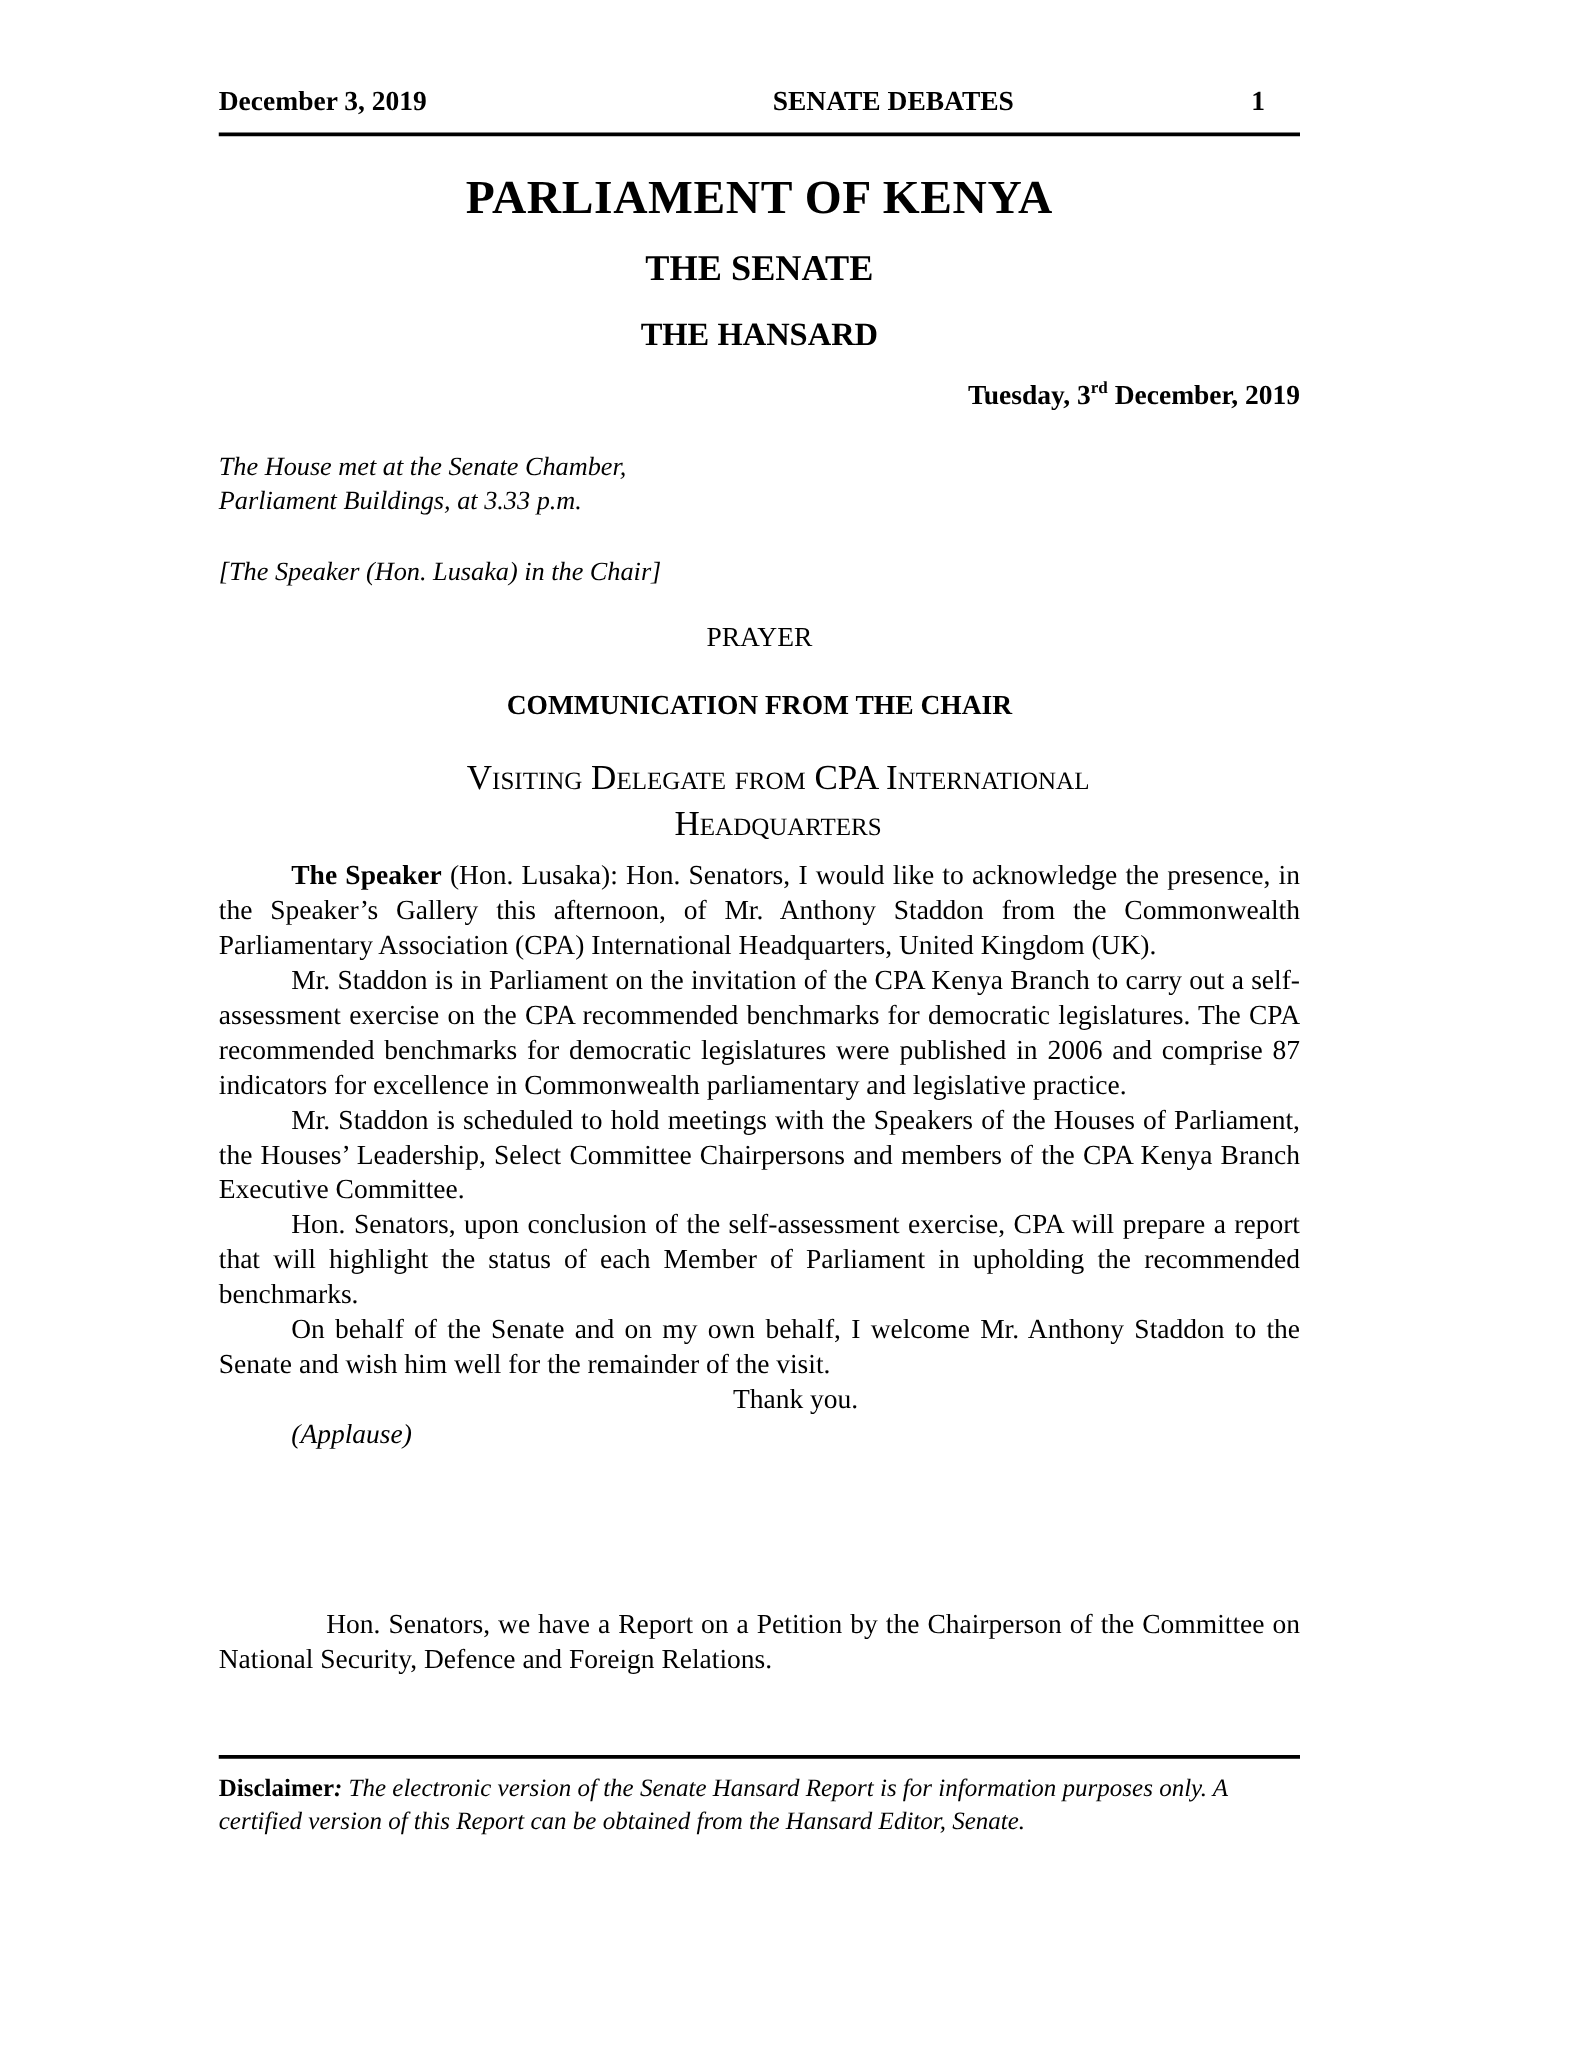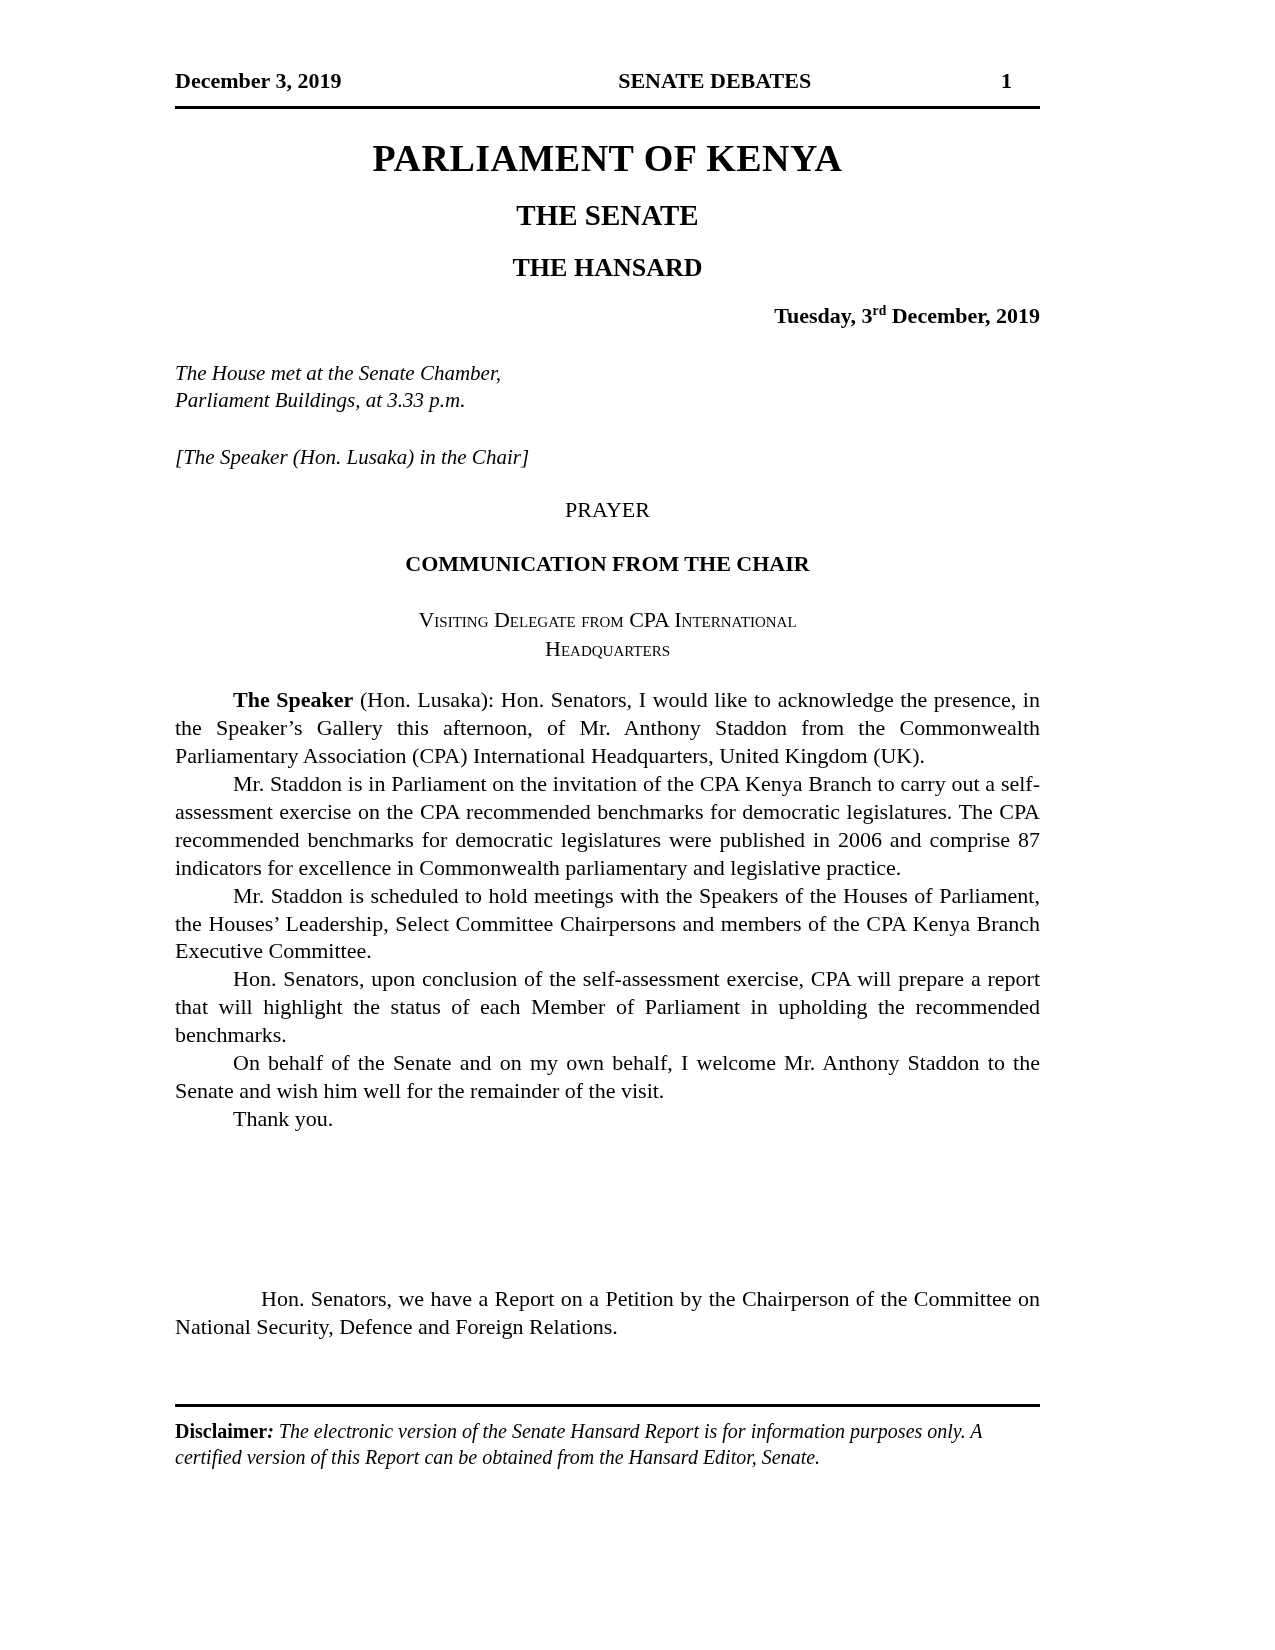--- a/index.html
+++ b/index.html
@@ -101,24 +101,24 @@
     text-align: center;
     font-weight: bold;
     font-size: 22px;
   }
   .head-communication { top: 551px; }
   .head-petition { top: 1235px; }
 
   .smallcaps-head {
     position: absolute;
     top: 605px;
-    left: 0;
-    width: 865px;
-    text-align: center;
-    font-size: 22px;
+    left: 15px;
+    width: 865px;
+    text-align: center;
+    font-size: 28px;
     font-variant: small-caps;
     line-height: 1.32;
   }
 
   
   .body-block {
     position: absolute;
     left: 0;
     width: 865px;
     font-size: 22px;
@@ -128,21 +128,21 @@
   }
   .body-main { top: 686px; }
   .body-petition { top: 1285px; }
 
   .body-block p {
     margin: 0;
     text-indent: 58px;
   }
   .body-block p.indent-wide { text-indent: 86px; }
   .body-block p:last-child { text-align: justify; }
-  .body-block p.lastline { text-align: left; }
+  .body-block p.lastline { text-align: center; }
 
   .applause {
     text-align: center;
     text-indent: 0;
     font-style: italic;
     margin: 0;
   }
 
   
   .footer-rule {
@@ -199,20 +199,21 @@
     <div>Headquarters</div>
   </div>
 
   <div class="body-block body-main">
     <p><b>The Speaker</b><span> (Hon. Lusaka): Hon. Senators, I would like to acknowledge the presence, in the Speaker’s Gallery this afternoon, of Mr. Anthony Staddon from the Commonwealth Parliamentary Association (CPA) International Headquarters, United Kingdom (UK).</span></p>
     <p>Mr. Staddon is in Parliament on the invitation of the CPA Kenya Branch to carry out a self-assessment exercise on the CPA recommended benchmarks for democratic legislatures. The CPA recommended benchmarks for democratic legislatures were published in 2006 and comprise 87 indicators for excellence in Commonwealth parliamentary and legislative practice.</p>
     <p>Mr. Staddon is scheduled to hold meetings with the Speakers of the Houses of Parliament, the Houses’ Leadership, Select Committee Chairpersons and members of the CPA Kenya Branch Executive Committee.</p>
     <p>Hon. Senators, upon conclusion of the self-assessment exercise, CPA will prepare a report that will highlight the status of each Member of Parliament in upholding the recommended benchmarks.</p>
     <p>On behalf of the Senate and on my own behalf, I welcome Mr. Anthony Staddon to the Senate and wish him well for the remainder of the visit.</p>
     <p class="lastline">Thank you.</p>
+    <p class="applause">(Applause)</p>
   </div>
 
 
   <div class="body-block body-petition">
     <p class="indent-wide">Hon. Senators, we have a Report on a Petition by the Chairperson of the Committee on National Security, Defence and Foreign Relations.</p>
   </div>
 
   <div class="footer-rule"></div>
   <div class="disclaimer"><b>Disclaimer</b><span class="colon">:</span><span>  The electronic version of the Senate Hansard Report is for information purposes only.  A certified version of this Report can be obtained from the Hansard Editor, Senate.</span></div>
 

